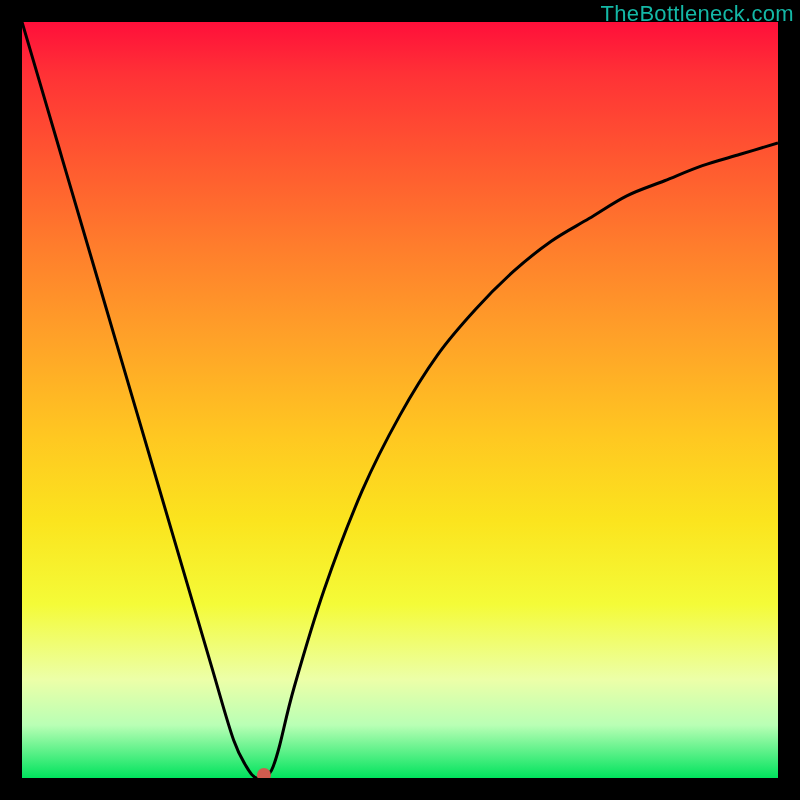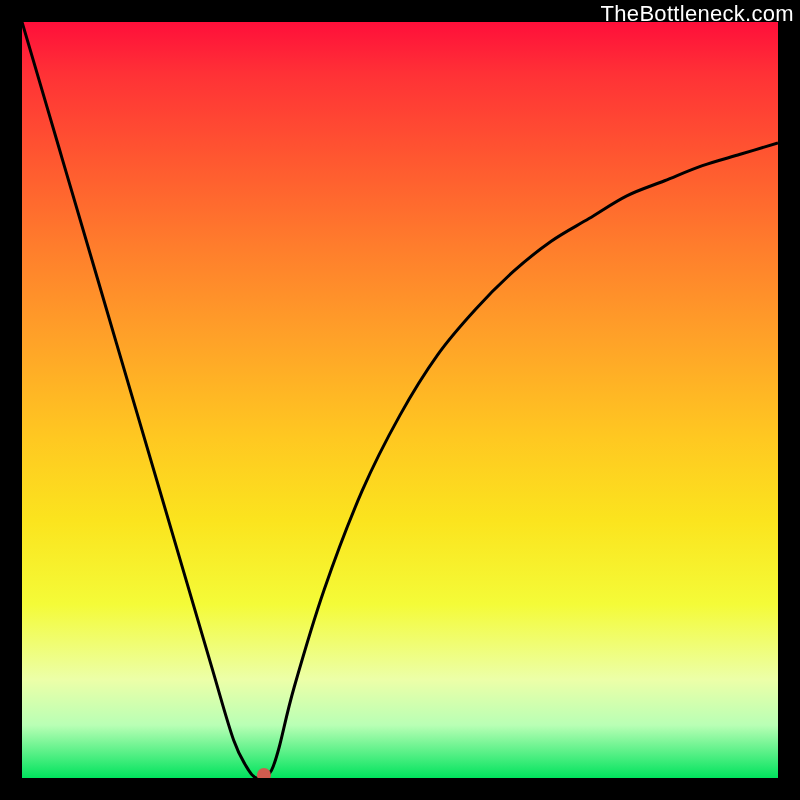--- a/index.html
+++ b/index.html
@@ -37,21 +37,21 @@
       #f4fb38 77%,
       #ecffa8 87%,
       #b9ffb5 93%,
       #00e35d 100%
     );
   }
   .watermark {
     position: absolute;
     top: 1px;
     right: 6px;
-    color: #ffffff;
+    color: #14b8a6;
     font-size: 22px;
     letter-spacing: 0.3px;
     font-weight: 500;
     user-select: none;
     margin-left: 19px;
   }
   svg.curve {
     position: absolute;
     top: 0; left: 0;
     width: 756px;

